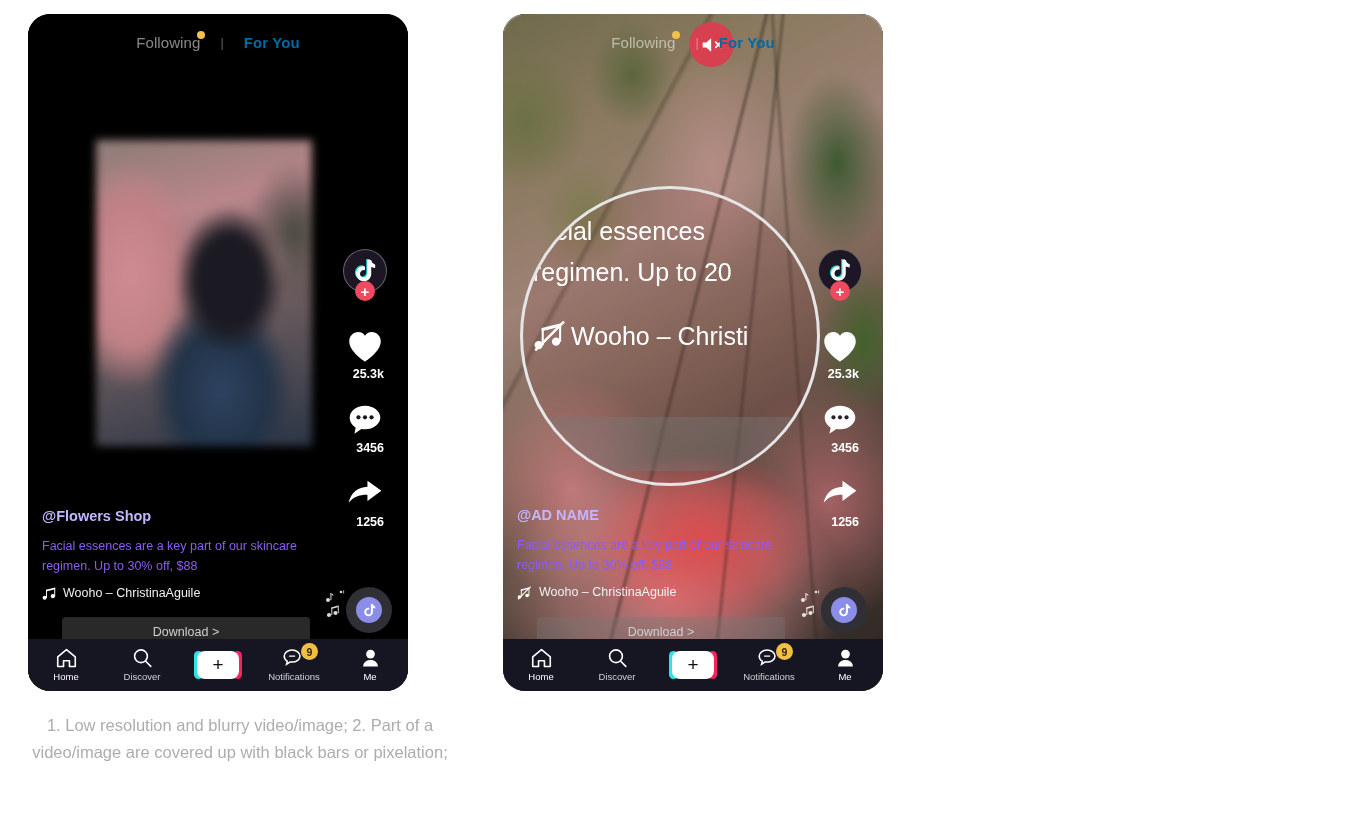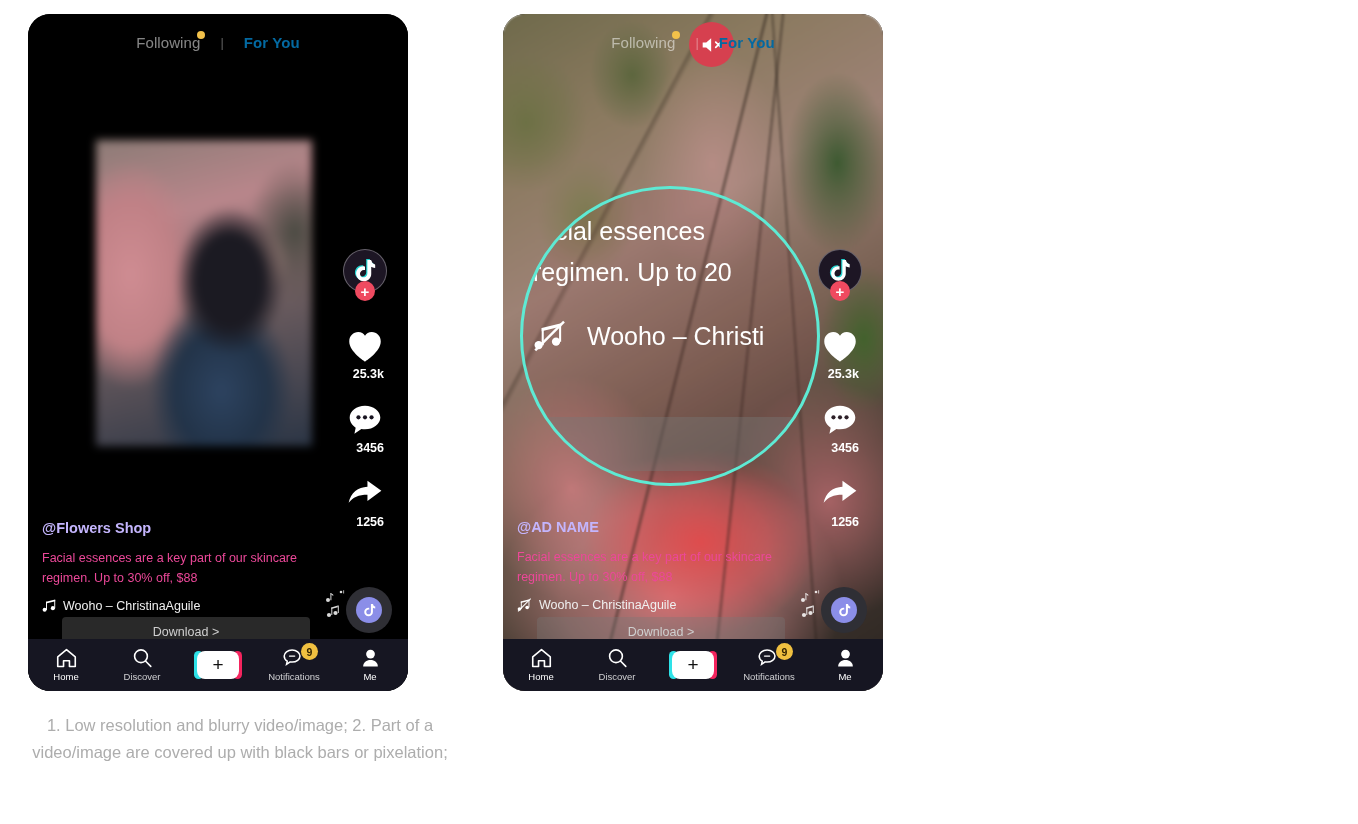--- a/index.html
+++ b/index.html
@@ -126,22 +126,22 @@
     background: #8b8ee8;
     display:flex; align-items:center; justify-content:center;
   }
   .notes { position: absolute; right: 58px; bottom: 62px; z-index: 24; }
 
   
   .info {
     position: absolute; left: 14px; bottom: 44px; width: 268px; z-index: 22;
   }
   .handle { color: #c4b5fd; font-size: 14.5px; font-weight: 700; margin-bottom: 12px; }
-  .desc { color: #ec4899; font-size: 12.5px; line-height: 1.62; margin-bottom: 10px; }
-  .music { color: #f0f0f0; font-size: 12.5px; display:flex; align-items:center; gap:7px; margin-bottom: 4px; }
+  .desc { color: #8b5cf6; font-size: 12.5px; line-height: 1.62; margin-bottom: 10px; }
+  .music { color: #f0f0f0; font-size: 12.5px; display:flex; gap:7px; margin-bottom: 16px; }
   .cta {
     height: 30px; border-radius: 4px;
     background: rgba(255,255,255,0.16);
     display: flex; align-items: center; justify-content: center;
     color: #cfcfcf; font-size: 12.5px; margin-left: 20px;
   }
   .panel.right .cta { background: rgba(120,120,120,0.34); }
 
   
   .nav {
@@ -169,33 +169,33 @@
     min-width:17px; height:17px; padding:0 3px; border-radius:50%;
     background:#f0c040; color:#332400;
     font-size:10.5px; font-weight:700;
     display:flex; align-items:center; justify-content:center;
   }
 
   
   .magnifier {
     position: absolute; left: 17px; top: 172px;
     width: 300px; height: 300px; border-radius: 50%;
-    border: 3px solid #5eead4;
+    border: 3px solid #e5e5e5;
     overflow: hidden; z-index: 26;
     background: rgba(150,60,70,0.12);
   }
   .magtext {
     position:absolute; left:0; top:0; width:300px; height:300px;
     color:#fff; font-size: 25px; line-height: 1.62;
     padding: 22px 8px 0 6px;
     text-align:left; white-space: nowrap;
   }
   .magline1 { margin-left: 12px; }
   .magline2 { margin-left: 4px; }
-  .magmusic { display:flex; align-items:center; gap:20px; margin-top: 24px; margin-left: 4px; }
+  .magmusic { display:flex; align-items:center; gap:4px; margin-top: 24px; margin-left: 4px; }
   .magcta {
     position:absolute; left: 16px; bottom: 12px; width: 268px; height: 54px;
     background: rgba(120,120,120,0.40); border-radius: 5px;
   }
   .mutebadge {
     position: absolute; left: 186px; top: 8px;
     width: 45px; height: 45px; border-radius: 50%;
     background: #d6404f;
     display:flex; align-items:center; justify-content:center; gap:2px;
     z-index: 28;

